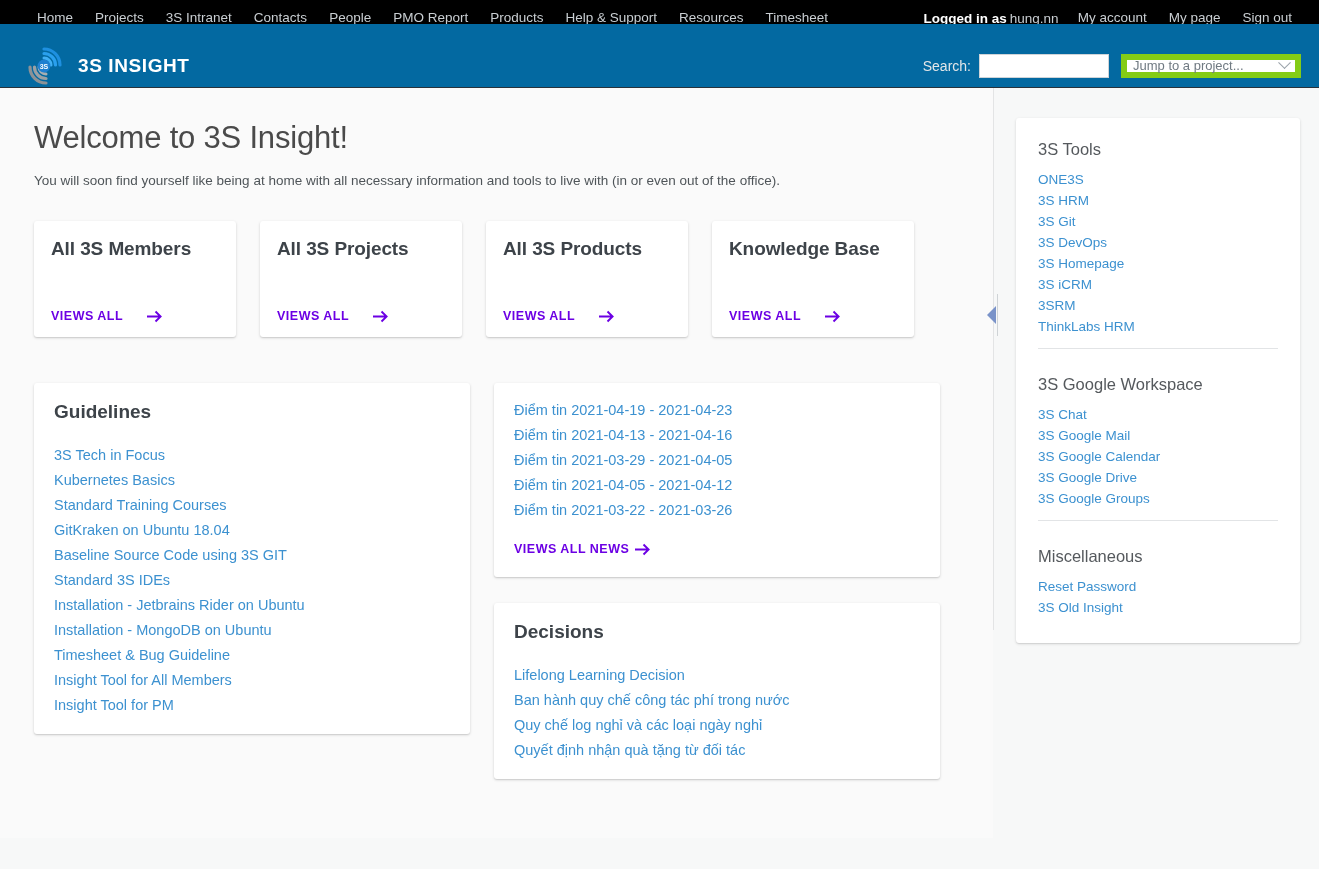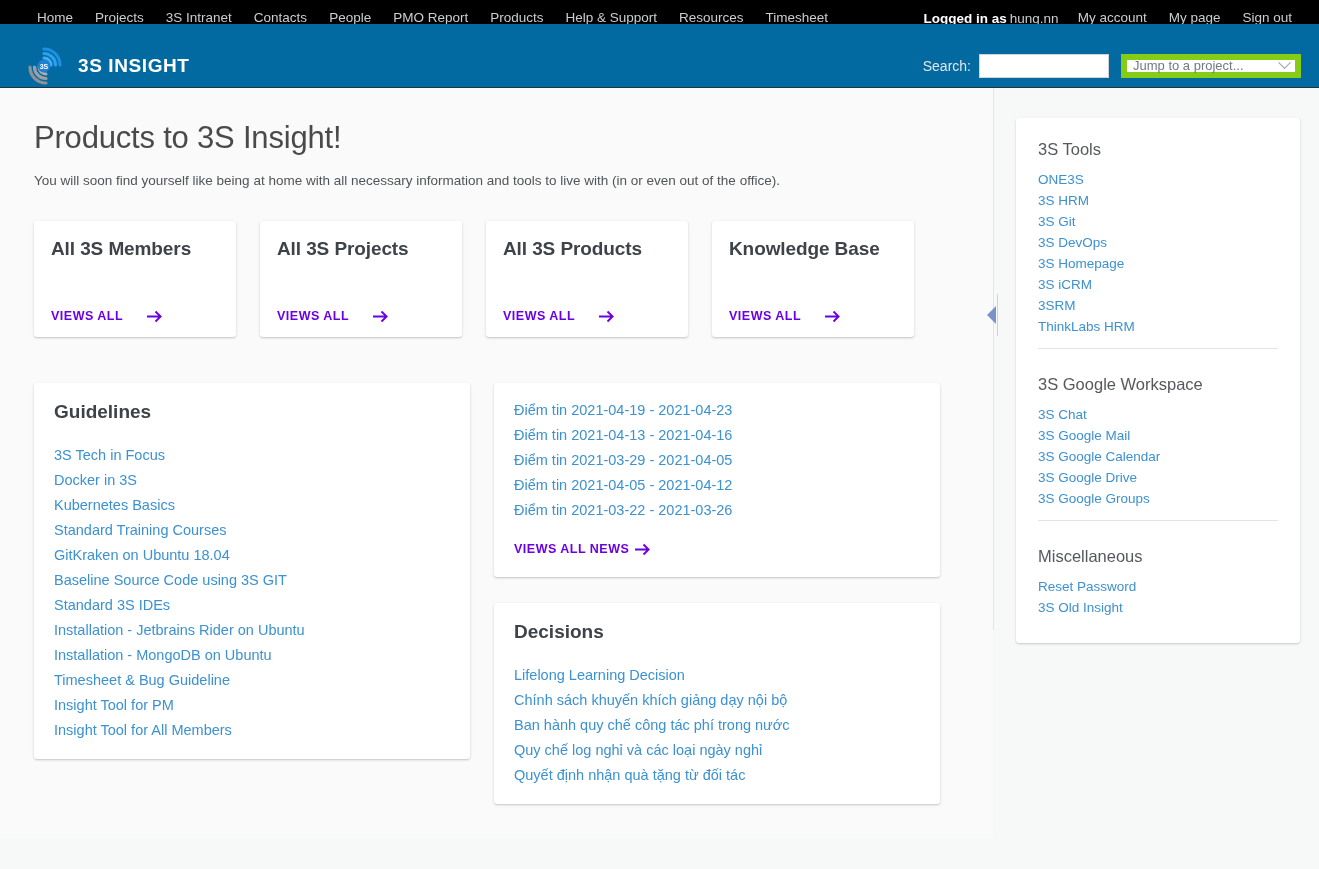--- a/index.html
+++ b/index.html
@@ -335,21 +335,21 @@
     <div class="project-select">
       <span>Jump to a project...</span>
       <span class="chev"></span>
     </div>
   </div>
 </div>
 
 <div class="page">
 
   <div class="content">
-    <h1 class="welcome">Products to 3S Insight!</h1>
+    <h1 class="welcome">Welcome to 3S Insight!</h1>
     <p class="intro">You will soon find yourself like being at home with all necessary information and tools to live with (in or even out of the office).</p>
 
     <div class="card-row">
         <div class="tile">
           <div class="tile-title">All 3S Members</div>
           <a class="views-all" href="#">
             <span>VIEWS ALL</span>
             <svg width="17" height="13" viewBox="0 0 17 13">
               <path d="M0 6.5 H13 M8.5 1.5 L13.6 6.5 L8.5 11.5" stroke="#6c00e4" stroke-width="1.9" fill="none"></path>
             </svg>
@@ -383,31 +383,30 @@
           </a>
         </div>
       </div>
 
     <div class="panel-row">
 
       <div class="panel panel-guidelines">
         <div class="panel-title">Guidelines</div>
         <ul class="linklist">
             <li><a href="#">3S Tech in Focus</a></li>
-            <li><a href="#">Docker in 3S</a></li>
             <li><a href="#">Kubernetes Basics</a></li>
             <li><a href="#">Standard Training Courses</a></li>
             <li><a href="#">GitKraken on Ubuntu 18.04</a></li>
             <li><a href="#">Baseline Source Code using 3S GIT</a></li>
             <li><a href="#">Standard 3S IDEs</a></li>
             <li><a href="#">Installation - Jetbrains Rider on Ubuntu</a></li>
             <li><a href="#">Installation - MongoDB on Ubuntu</a></li>
             <li><a href="#">Timesheet &amp; Bug Guideline</a></li>
+            <li><a href="#">Insight Tool for All Members</a></li>
             <li><a href="#">Insight Tool for PM</a></li>
-            <li><a href="#">Insight Tool for All Members</a></li>
           </ul>
       </div>
 
       <div>
         <div class="panel panel-news">
           <ul class="linklist">
               <li><a href="#">Điểm tin 2021-04-19 - 2021-04-23</a></li>
               <li><a href="#">Điểm tin 2021-04-13 - 2021-04-16</a></li>
               <li><a href="#">Điểm tin 2021-03-29 - 2021-04-05</a></li>
               <li><a href="#">Điểm tin 2021-04-05 - 2021-04-12</a></li>
@@ -418,21 +417,20 @@
             <svg class="arrow-right" width="17" height="13" viewBox="0 0 17 13">
               <path d="M0 6.5 H13 M8.5 1.5 L13.6 6.5 L8.5 11.5" stroke="#6c00e4" stroke-width="1.9" fill="none"></path>
             </svg>
           </a>
         </div>
 
         <div class="panel panel-decisions">
           <div class="panel-title">Decisions</div>
           <ul class="linklist">
               <li><a href="#">Lifelong Learning Decision</a></li>
-              <li><a href="#">Chính sách khuyến khích giảng dạy nội bộ</a></li>
               <li><a href="#">Ban hành quy chế công tác phí trong nước</a></li>
               <li><a href="#">Quy chế log nghỉ và các loại ngày nghỉ</a></li>
               <li><a href="#">Quyết định nhận quà tặng từ đối tác</a></li>
             </ul>
         </div>
       </div>
     </div>
   </div>
 
   <div class="collapse-handle">

